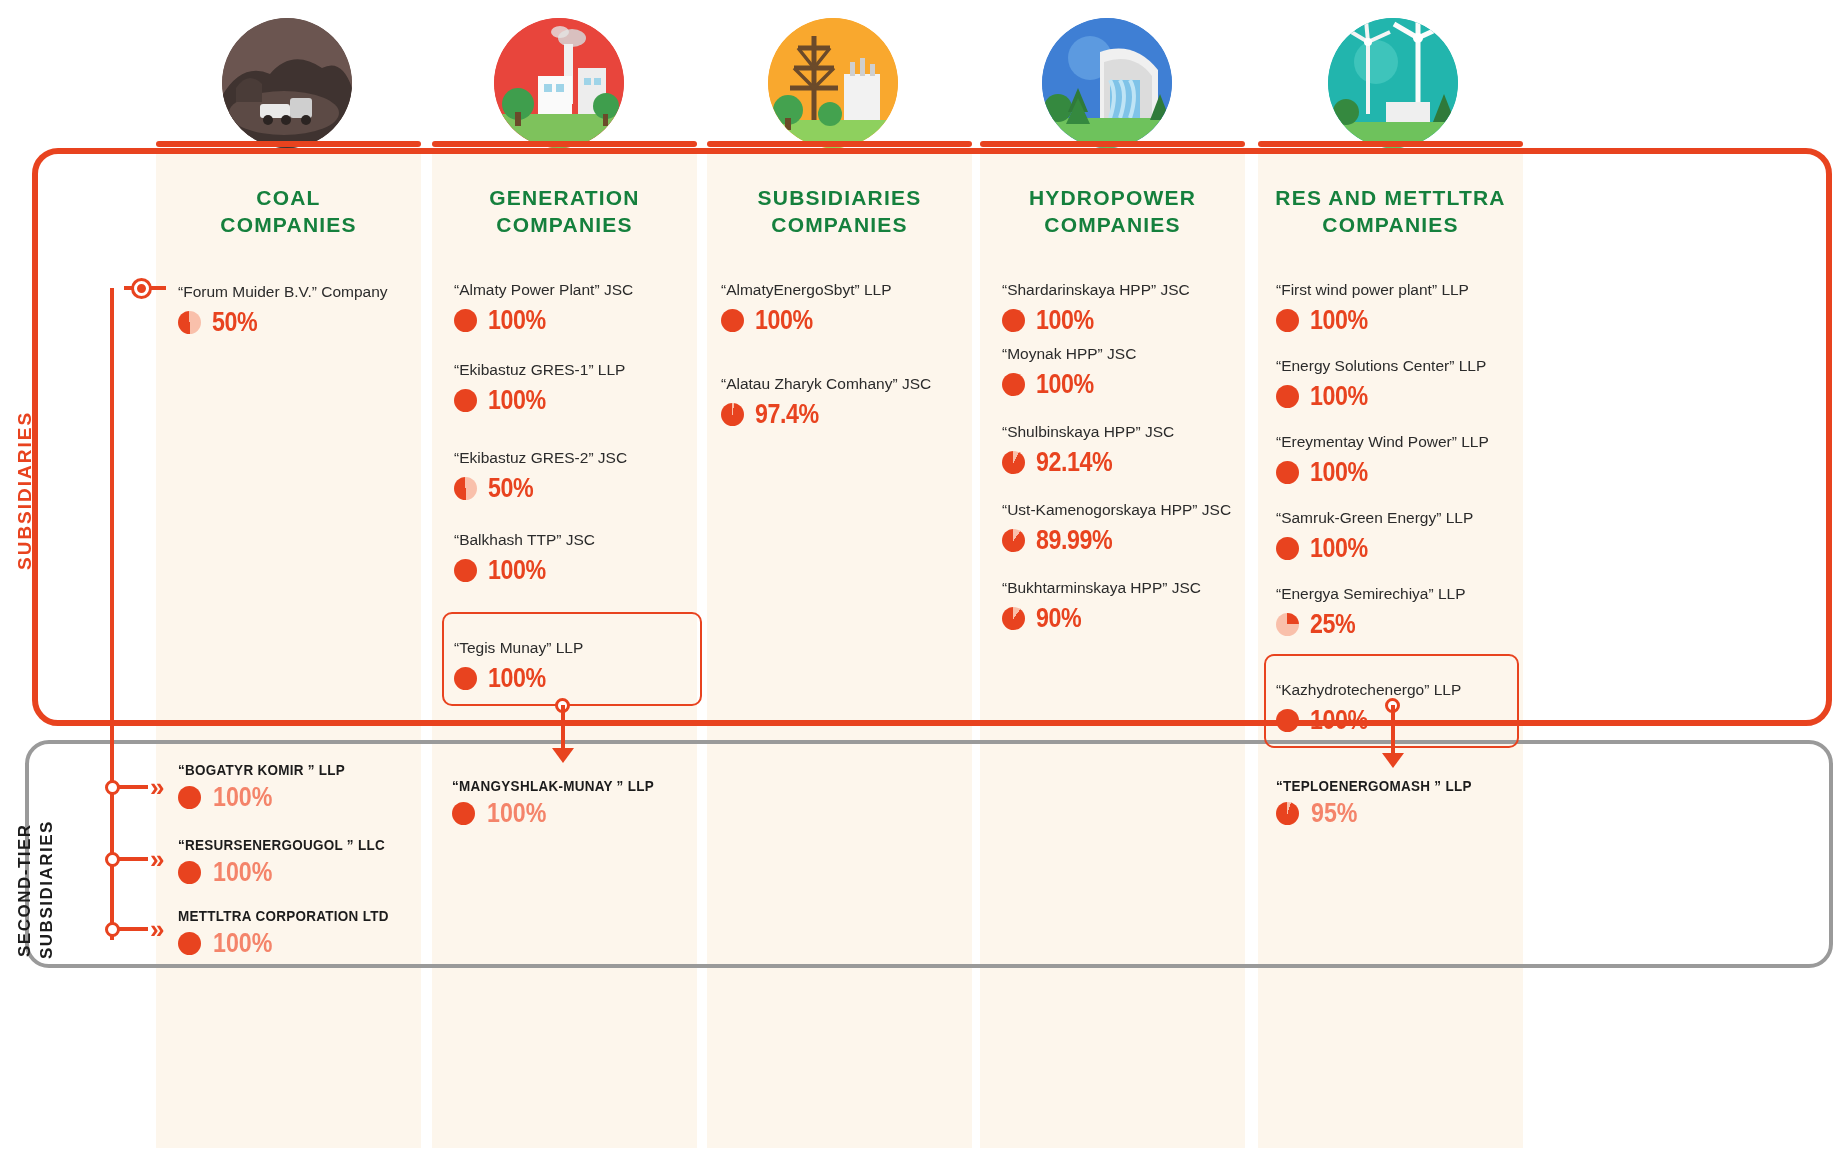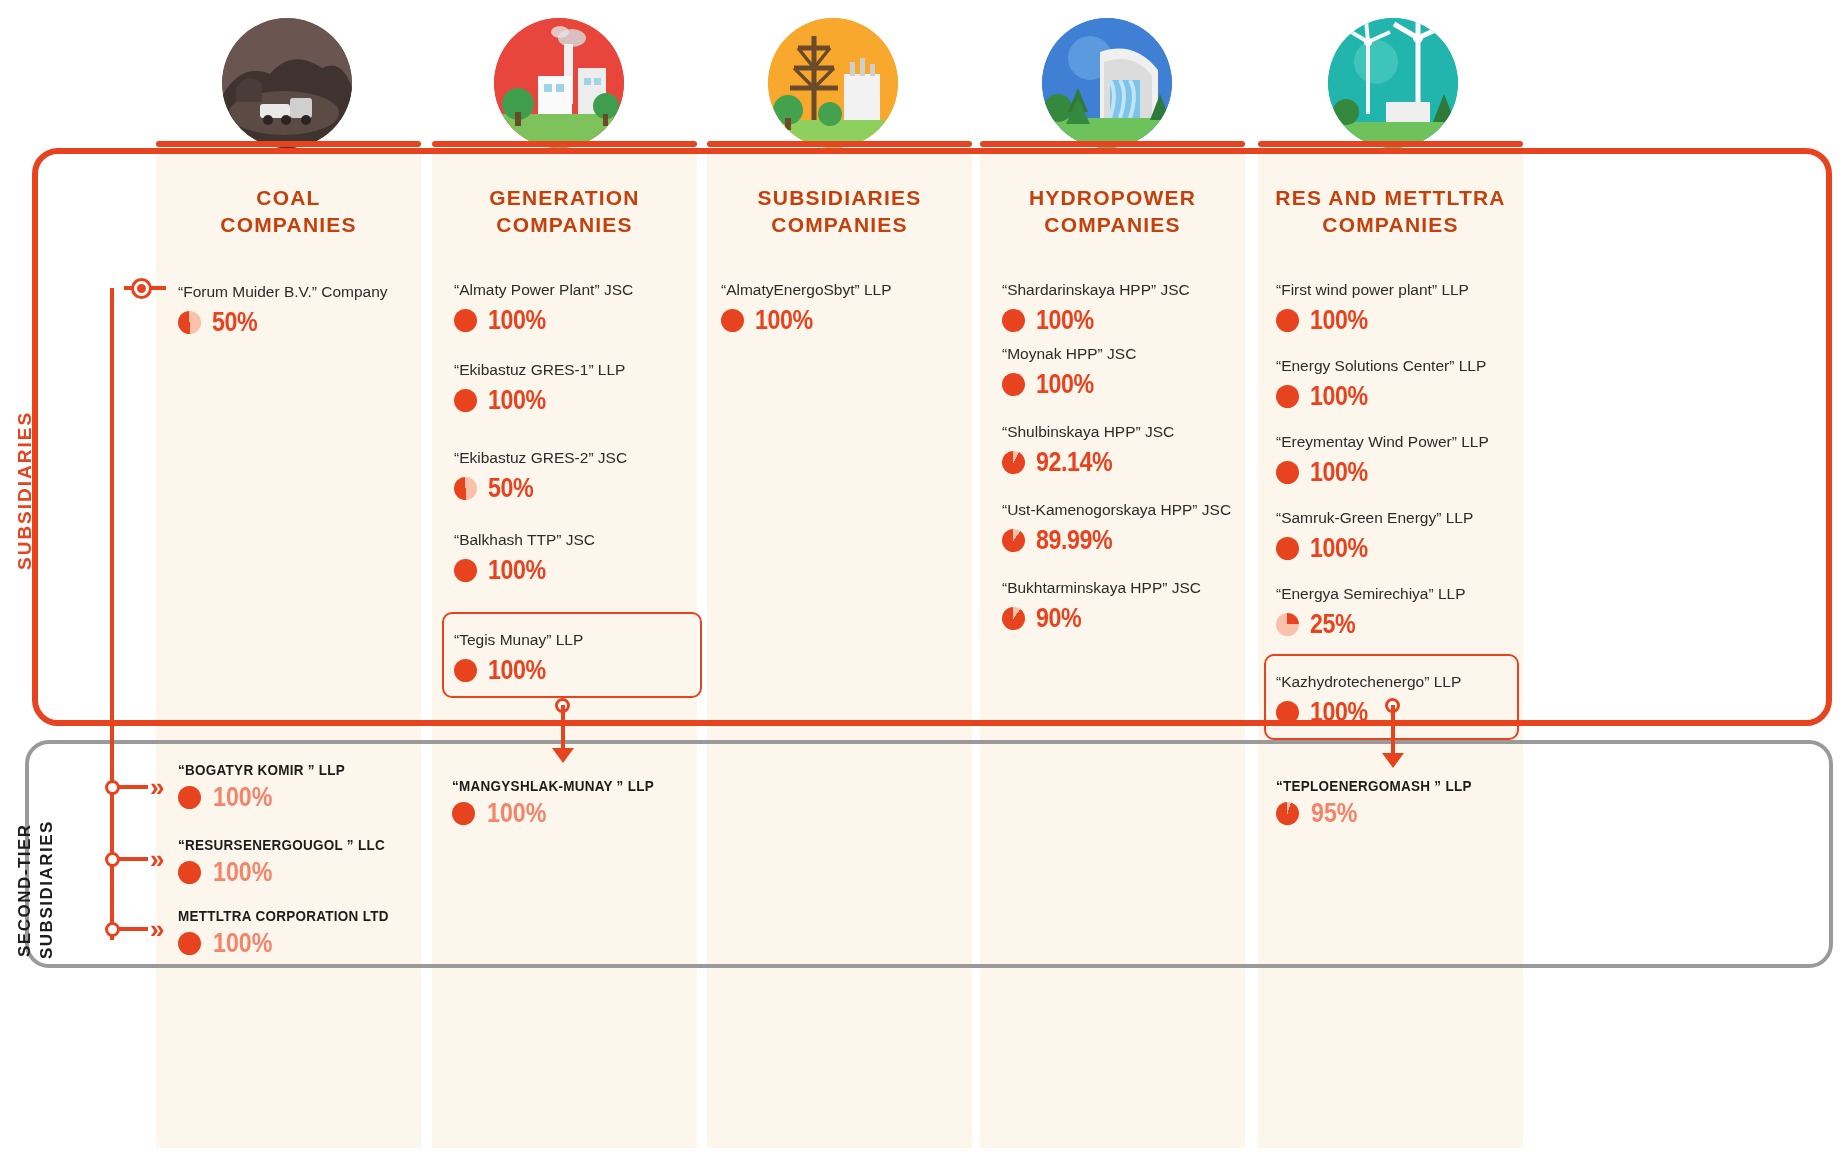--- a/index.html
+++ b/index.html
@@ -68,21 +68,21 @@
     font-size: 17px; letter-spacing: 1.5px; line-height: 22px;
   }
 
   
   .column { position: absolute; top: 170px; width: 265px; }
   .c0 { left: 156px; } .c1 { left: 432px; } .c2 { left: 707px; }
   .c3 { left: 980px; } .c4 { left: 1258px; }
 
   .col-title {
     text-align: center; font-weight: bold; font-size: 21px;
-    color: #c2410c; letter-spacing: 1.2px; line-height: 27px;
+    color: #15803d; letter-spacing: 1.2px; line-height: 27px;
     padding: 14px 4px 0 4px;
   }
 
   .entries { padding: 44px 0 0 22px; }
   .entry { margin-bottom: 16px; }
   .entry-name {
     font-size: 15.5px; color: #2b2b2b; line-height: 20px;
     white-space: nowrap;
   }
   .entry-val { display: flex; align-items: center; margin-top: 5px; }
@@ -92,21 +92,21 @@
     margin-left: 11px; letter-spacing: -0.5px;
     transform: scaleX(0.86); transform-origin: left center;
   }
 
   
   .pie { width: 23px; height: 23px; border-radius: 50%; flex: none; }
 
   
   .entry.boxed {
     border: 2px solid #e8431f; border-radius: 10px;
-    padding: 16px 10px 10px 10px; margin-left: -12px; width: 260px;
+    padding: 24px 10px 10px 10px; margin-left: -12px; width: 260px;
     position: relative;
   }
 
   
   .st-col { position: absolute; width: 300px; }
   .st-entry { margin-bottom: 20px; }
   .st-name {
     font-weight: bold; font-size: 14.5px; color:#1c1c1c;
     letter-spacing: 0.3px; white-space: nowrap;
     transform: scaleX(0.93); transform-origin: left center;
@@ -315,20 +315,27 @@
     <div>COMPANIES</div>
   </div>
   <div class="entries" style="padding-top:42px;padding-left:14px;">
     <div class="entry" style="margin-bottom:38px;">
       <div class="entry-name">“AlmatyEnergoSbyt” LLP</div>
       <div class="entry-val">
         <span class="pie" style="background:#e8431f;"></span>
         <span class="pct">100%</span>
       </div>
     </div>
+    <div class="entry">
+      <div class="entry-name">“Alatau Zharyk Comhany” JSC</div>
+      <div class="entry-val">
+        <span class="pie" style="background:conic-gradient(#f9c0ab 0% 2.6%, #e8431f 2.6% 100%);"></span>
+        <span class="pct">97.4%</span>
+      </div>
+    </div>
   </div>
 </div>
 
 <div class="column c3">
   <div class="col-title">
     <div>HYDROPOWER</div>
     <div>COMPANIES</div>
   </div>
   <div class="entries" style="padding-top:42px;padding-left:22px;">
     <div class="entry" style="margin-bottom:8px;">

